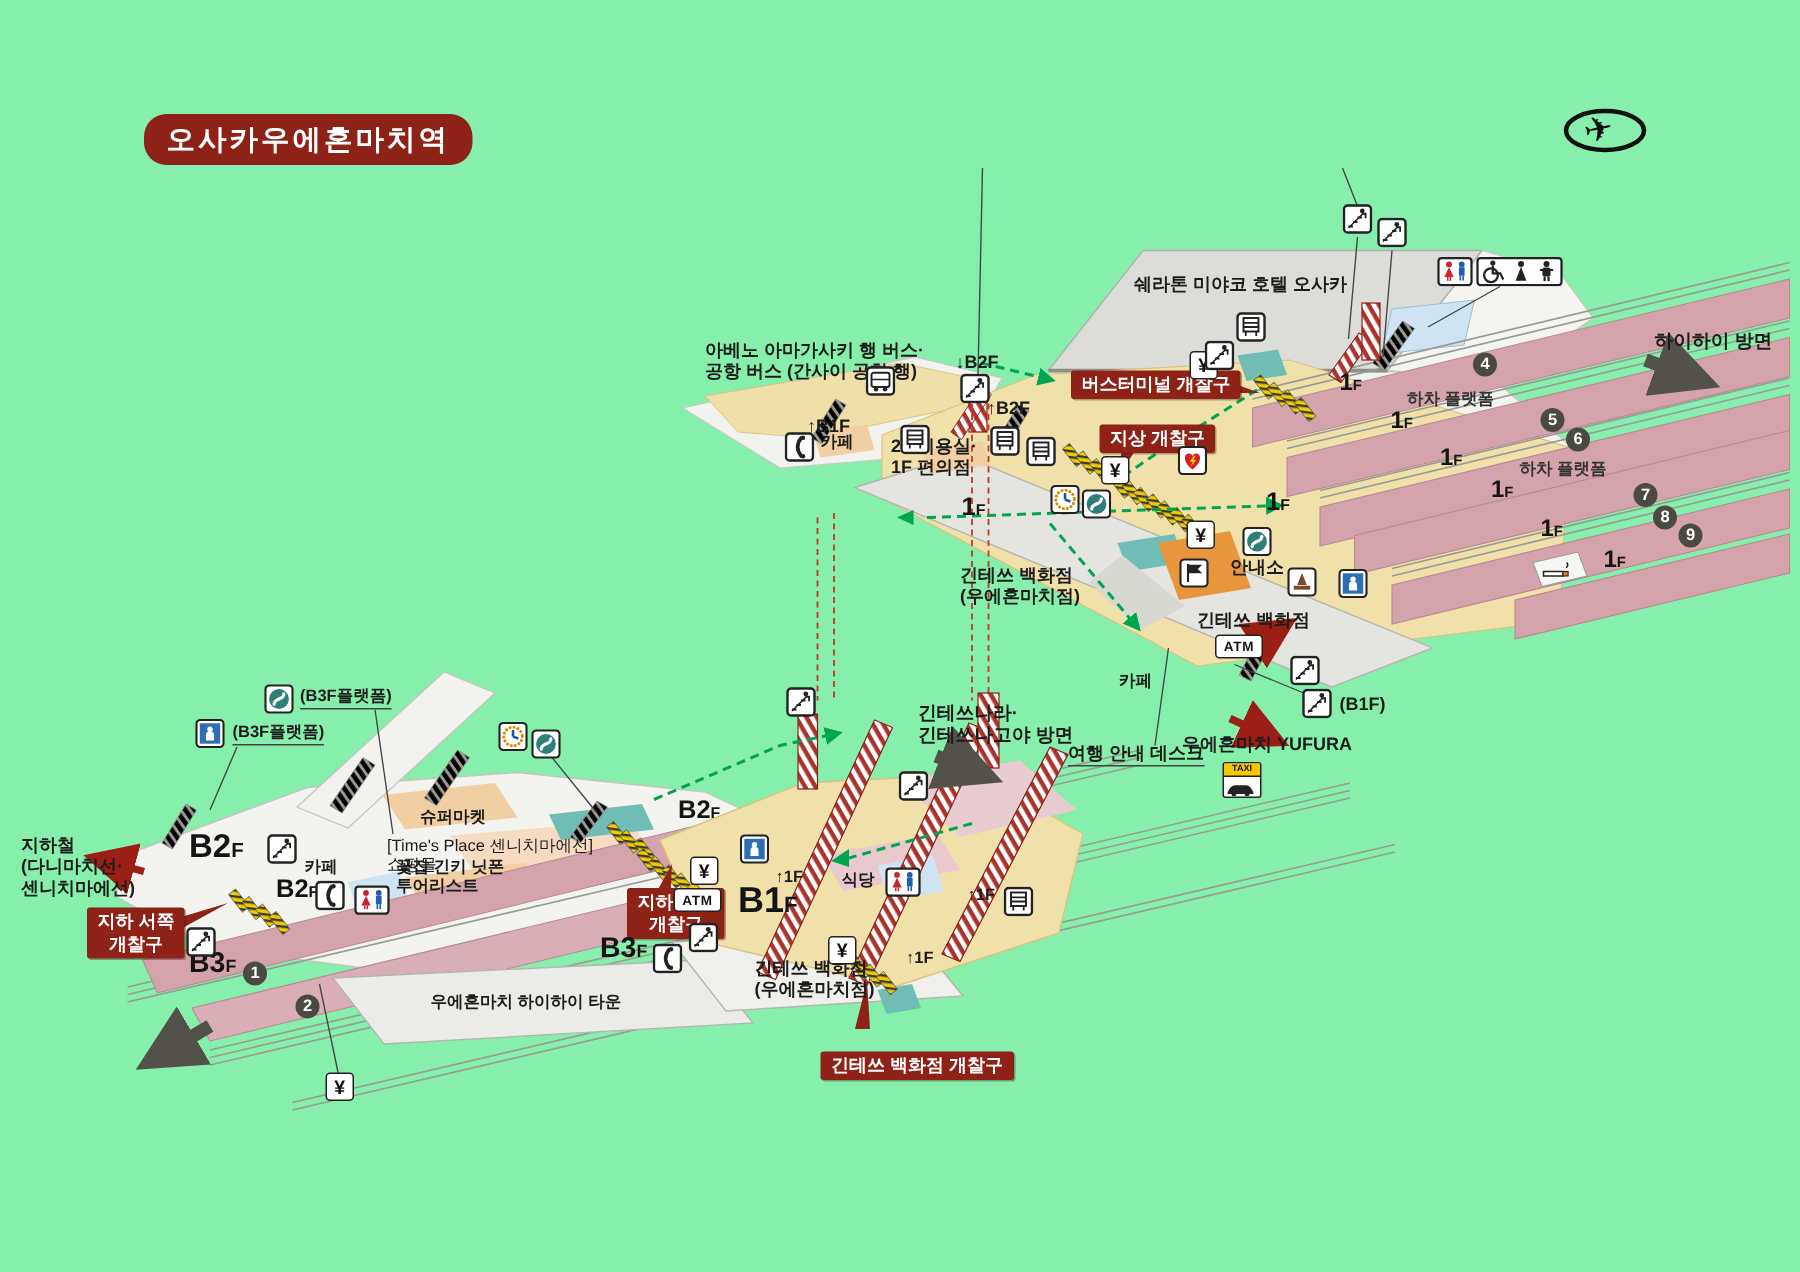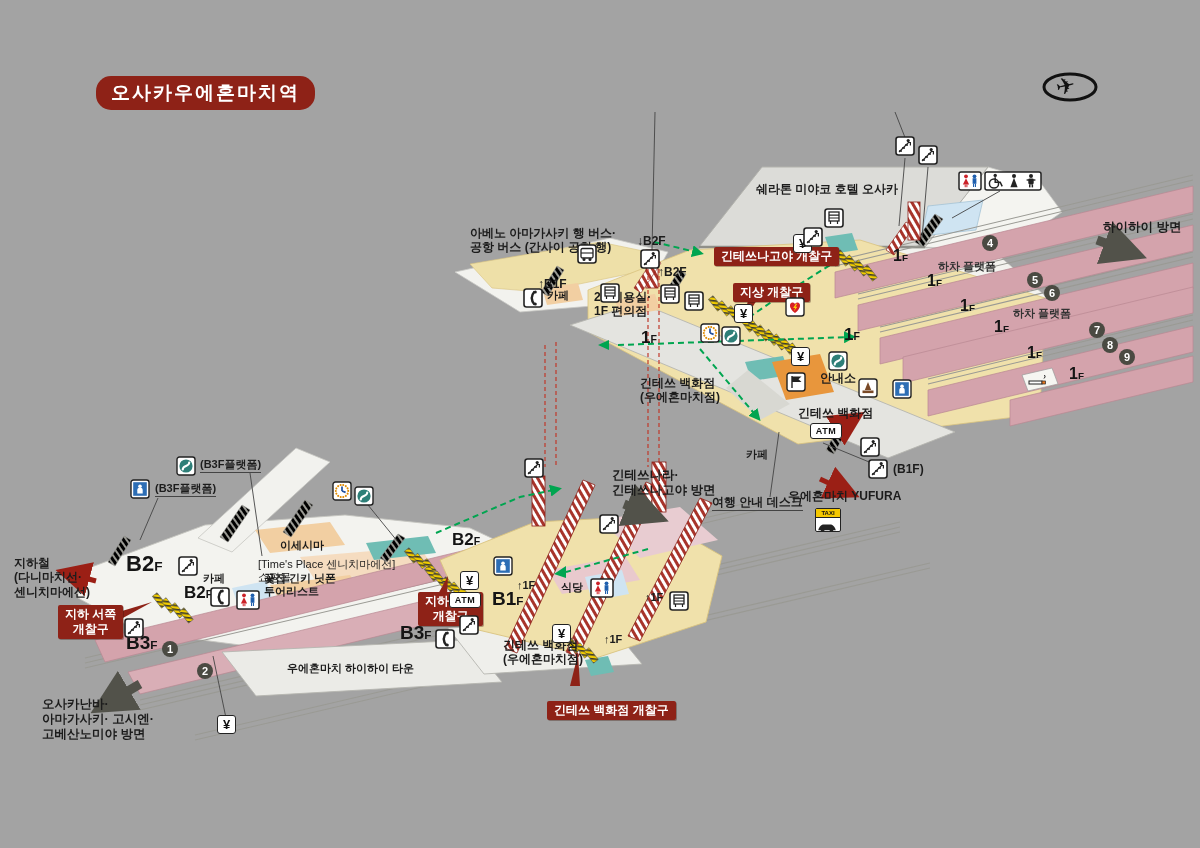--- a/index.html
+++ b/index.html
@@ -1,16 +1,16 @@
 <!DOCTYPE html>
 <html><head>
 <meta charset="utf-8">
 <style>
   html,body{margin:0;padding:0;background:#fff;}
-  #stage{position:relative;width:1200px;height:848px;background:#a3a3a3;overflow:hidden;
+  #stage{position:relative;width:1200px;height:848px;background:#86efac;overflow:hidden;
          font-family:"Liberation Sans",sans-serif;}
   #stage svg.base{position:absolute;left:0;top:0;}
   .lbl{position:absolute;font-weight:bold;font-size:12px;color:#1c1c1c;line-height:1.2;
        white-space:pre-line;}
   .lbl.sm{font-size:11px;}
   .lbl.dim{color:#333;}
   .glabel{position:absolute;background:#8e2217;color:#fff;font-weight:bold;font-size:12px;
           line-height:1.25;padding:2px 7px;border-radius:2px;white-space:pre-line;text-align:center;
           box-shadow:1px 1px 0 rgba(60,20,10,.35);}
   .title-box{position:absolute;left:96px;top:76px;background:#8e2217;color:#fff;
@@ -361,21 +361,21 @@
 
 <div class="title-box">오사카우에혼마치역</div>
 
 <span class="plane" style="left:1056px;top:73px">✈</span>
 
 <div class="lbl" style="left:756px;top:182px">쉐라톤 미야코 호텔 오사카</div>
 <div class="lbl" style="left:1103px;top:220px;font-size:12.5px">하이하이 방면</div>
 <div class="lbl sm dim" style="left:938px;top:260px">하차 플랫폼</div>
 <div class="lbl sm dim" style="left:1013px;top:307px">하차 플랫폼</div>
 
-<div class="glabel" style="left:714px;top:247px">긴테쓰나고야 개찰구</div>
+<div class="glabel" style="left:714px;top:247px">버스터미널 개찰구</div>
 <div class="glabel" style="left:733px;top:283px">지상 개찰구</div>
 <div class="glabel" style="left:58px;top:605px">지하 서쪽
 개찰구</div>
 <div class="glabel" style="left:418px;top:592px">지하 중앙
 개찰구</div>
 <div class="glabel" style="left:547px;top:701px">긴테쓰 백화점 개찰구</div>
 
 <div class="lbl" style="left:820px;top:371px">안내소</div>
 <div class="lbl" style="left:798px;top:406px">긴테쓰 백화점</div>
 <div class="lbl" style="left:640px;top:376px">긴테쓰 백화점
@@ -392,29 +392,26 @@
 긴테쓰나고야 방면</div>
 <div class="lbl underl" style="left:712px;top:495px">여행 안내 데스크</div>
 <div class="lbl" style="left:788px;top:489px">우에혼마치 YUFURA</div>
 <div class="lbl" style="left:470px;top:226px">아베노 아마가사키 행 버스·
 공항 버스 (간사이 공항 행)</div>
 <div class="lbl" style="left:594px;top:290px">2F 미용실·
 1F 편의점</div>
 <div class="lbl" style="left:14px;top:556px">지하철
 (다니마치선·
 센니치마에선)</div>
-<div class="lbl sm" style="left:280px;top:539px">이세시마</div>
+<div class="lbl sm" style="left:280px;top:539px">슈퍼마켓</div>
 <div class="lbl sm" style="left:258px;top:558px;font-weight:normal">[Time's Place 센니치마에선]
 쇼핑몰</div>
 <div class="lbl sm" style="left:264px;top:572px">꽃집 긴키 닛폰
 투어리스트</div>
 <div class="lbl sm" style="left:287px;top:662px">우에혼마치 하이하이 타운</div>
-<div class="lbl" style="left:42px;top:697px;font-size:12.5px">오사카난바·
-아마가사키· 고시엔·
-고베산노미야 방면</div>
 <div class="lbl sm" style="left:561px;top:581px">식당</div>
 
 <div class="lbl" style="left:637px;top:234px">↓B2F</div>
 <div class="lbl" style="left:658px;top:265px">↑B2F</div>
 <div class="lbl" style="left:538px;top:277px">↑B1F</div>
 <div class="lbl sm" style="left:517px;top:579px">↑1F</div>
 <div class="lbl sm" style="left:604px;top:633px">↑1F</div>
 <div class="lbl sm" style="left:645px;top:591px">↑1F</div>
 
 <div class="lbl sm underl" style="left:200px;top:458px">(B3F플랫폼)</div>
@@ -425,21 +422,21 @@
 <div class="lvl" style="left:960px;top:298px"><span class="b">1</span><span class="s">F</span></div>
 <div class="lvl" style="left:994px;top:319px"><span class="b">1</span><span class="s">F</span></div>
 <div class="lvl" style="left:1027px;top:345px"><span class="b">1</span><span class="s">F</span></div>
 <div class="lvl" style="left:1069px;top:366px"><span class="b">1</span><span class="s">F</span></div>
 <div class="lvl" style="left:641px;top:329px;font-size:17px"><span class="b">1</span><span class="s">F</span></div>
 <div class="lvl" style="left:844px;top:326px;font-size:17px"><span class="b">1</span><span class="s">F</span></div>
 
 <div class="lvl" style="left:126px;top:553px;font-size:22px"><span class="b">B2</span><span class="s">F</span></div>
 <div class="lvl" style="left:184px;top:584px;font-size:17px"><span class="b">B2</span><span class="s">F</span></div>
 <div class="lvl" style="left:452px;top:531px;font-size:17px"><span class="b">B2</span><span class="s">F</span></div>
-<div class="lvl" style="left:492px;top:589px;font-size:19px"><span class="b">B1</span><span class="s">F</span></div>
+<div class="lvl" style="left:492px;top:589px;font-size:24px"><span class="b">B1</span><span class="s">F</span></div>
 <div class="lvl" style="left:400px;top:623px;font-size:19px"><span class="b">B3</span><span class="s">F</span></div>
 <div class="lvl" style="left:126px;top:633px;font-size:19px"><span class="b">B3</span><span class="s">F</span></div>
 
 <div class="cnum" style="left:982px;top:235px">4</div>
 <div class="cnum" style="left:1027px;top:272px">5</div>
 <div class="cnum" style="left:1044px;top:285px">6</div>
 <div class="cnum" style="left:1089px;top:322px">7</div>
 <div class="cnum" style="left:1102px;top:337px">8</div>
 <div class="cnum" style="left:1119px;top:349px">9</div>
 <div class="cnum" style="left:162px;top:641px">1</div>

